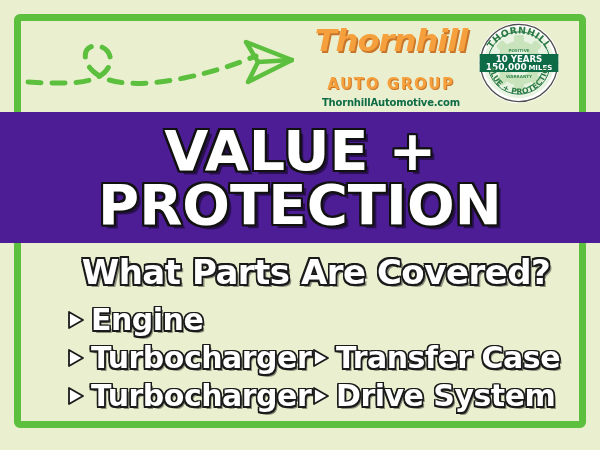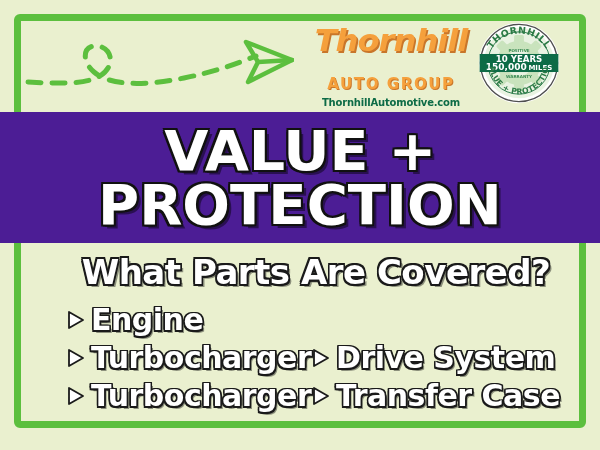--- a/index.html
+++ b/index.html
@@ -208,28 +208,28 @@
         </div>
       </div>
 
       <div class="col col-b">
         <div class="item">
           <span class="tri">
             <svg width="20" height="22" viewBox="0 0 20 22">
                 <polygon points="3,3 17,11 3,19" fill="#ffffff" stroke="#1a1a1a" stroke-width="1.8" stroke-linejoin="round"></polygon>
               </svg>
           </span>
+          <span>Transfer Case</span>
+        </div>
+        <div class="item">
+          <span class="tri">
+            <svg width="20" height="22" viewBox="0 0 20 22">
+                <polygon points="3,3 17,11 3,19" fill="#ffffff" stroke="#1a1a1a" stroke-width="1.8" stroke-linejoin="round"></polygon>
+              </svg>
+          </span>
           <span>Drive System</span>
         </div>
-        <div class="item">
-          <span class="tri">
-            <svg width="20" height="22" viewBox="0 0 20 22">
-                <polygon points="3,3 17,11 3,19" fill="#ffffff" stroke="#1a1a1a" stroke-width="1.8" stroke-linejoin="round"></polygon>
-              </svg>
-          </span>
-          <span>Transfer Case</span>
-        </div>
       </div>
 
     </div>
   </div>
 
 </div>
 
 </body></html>

